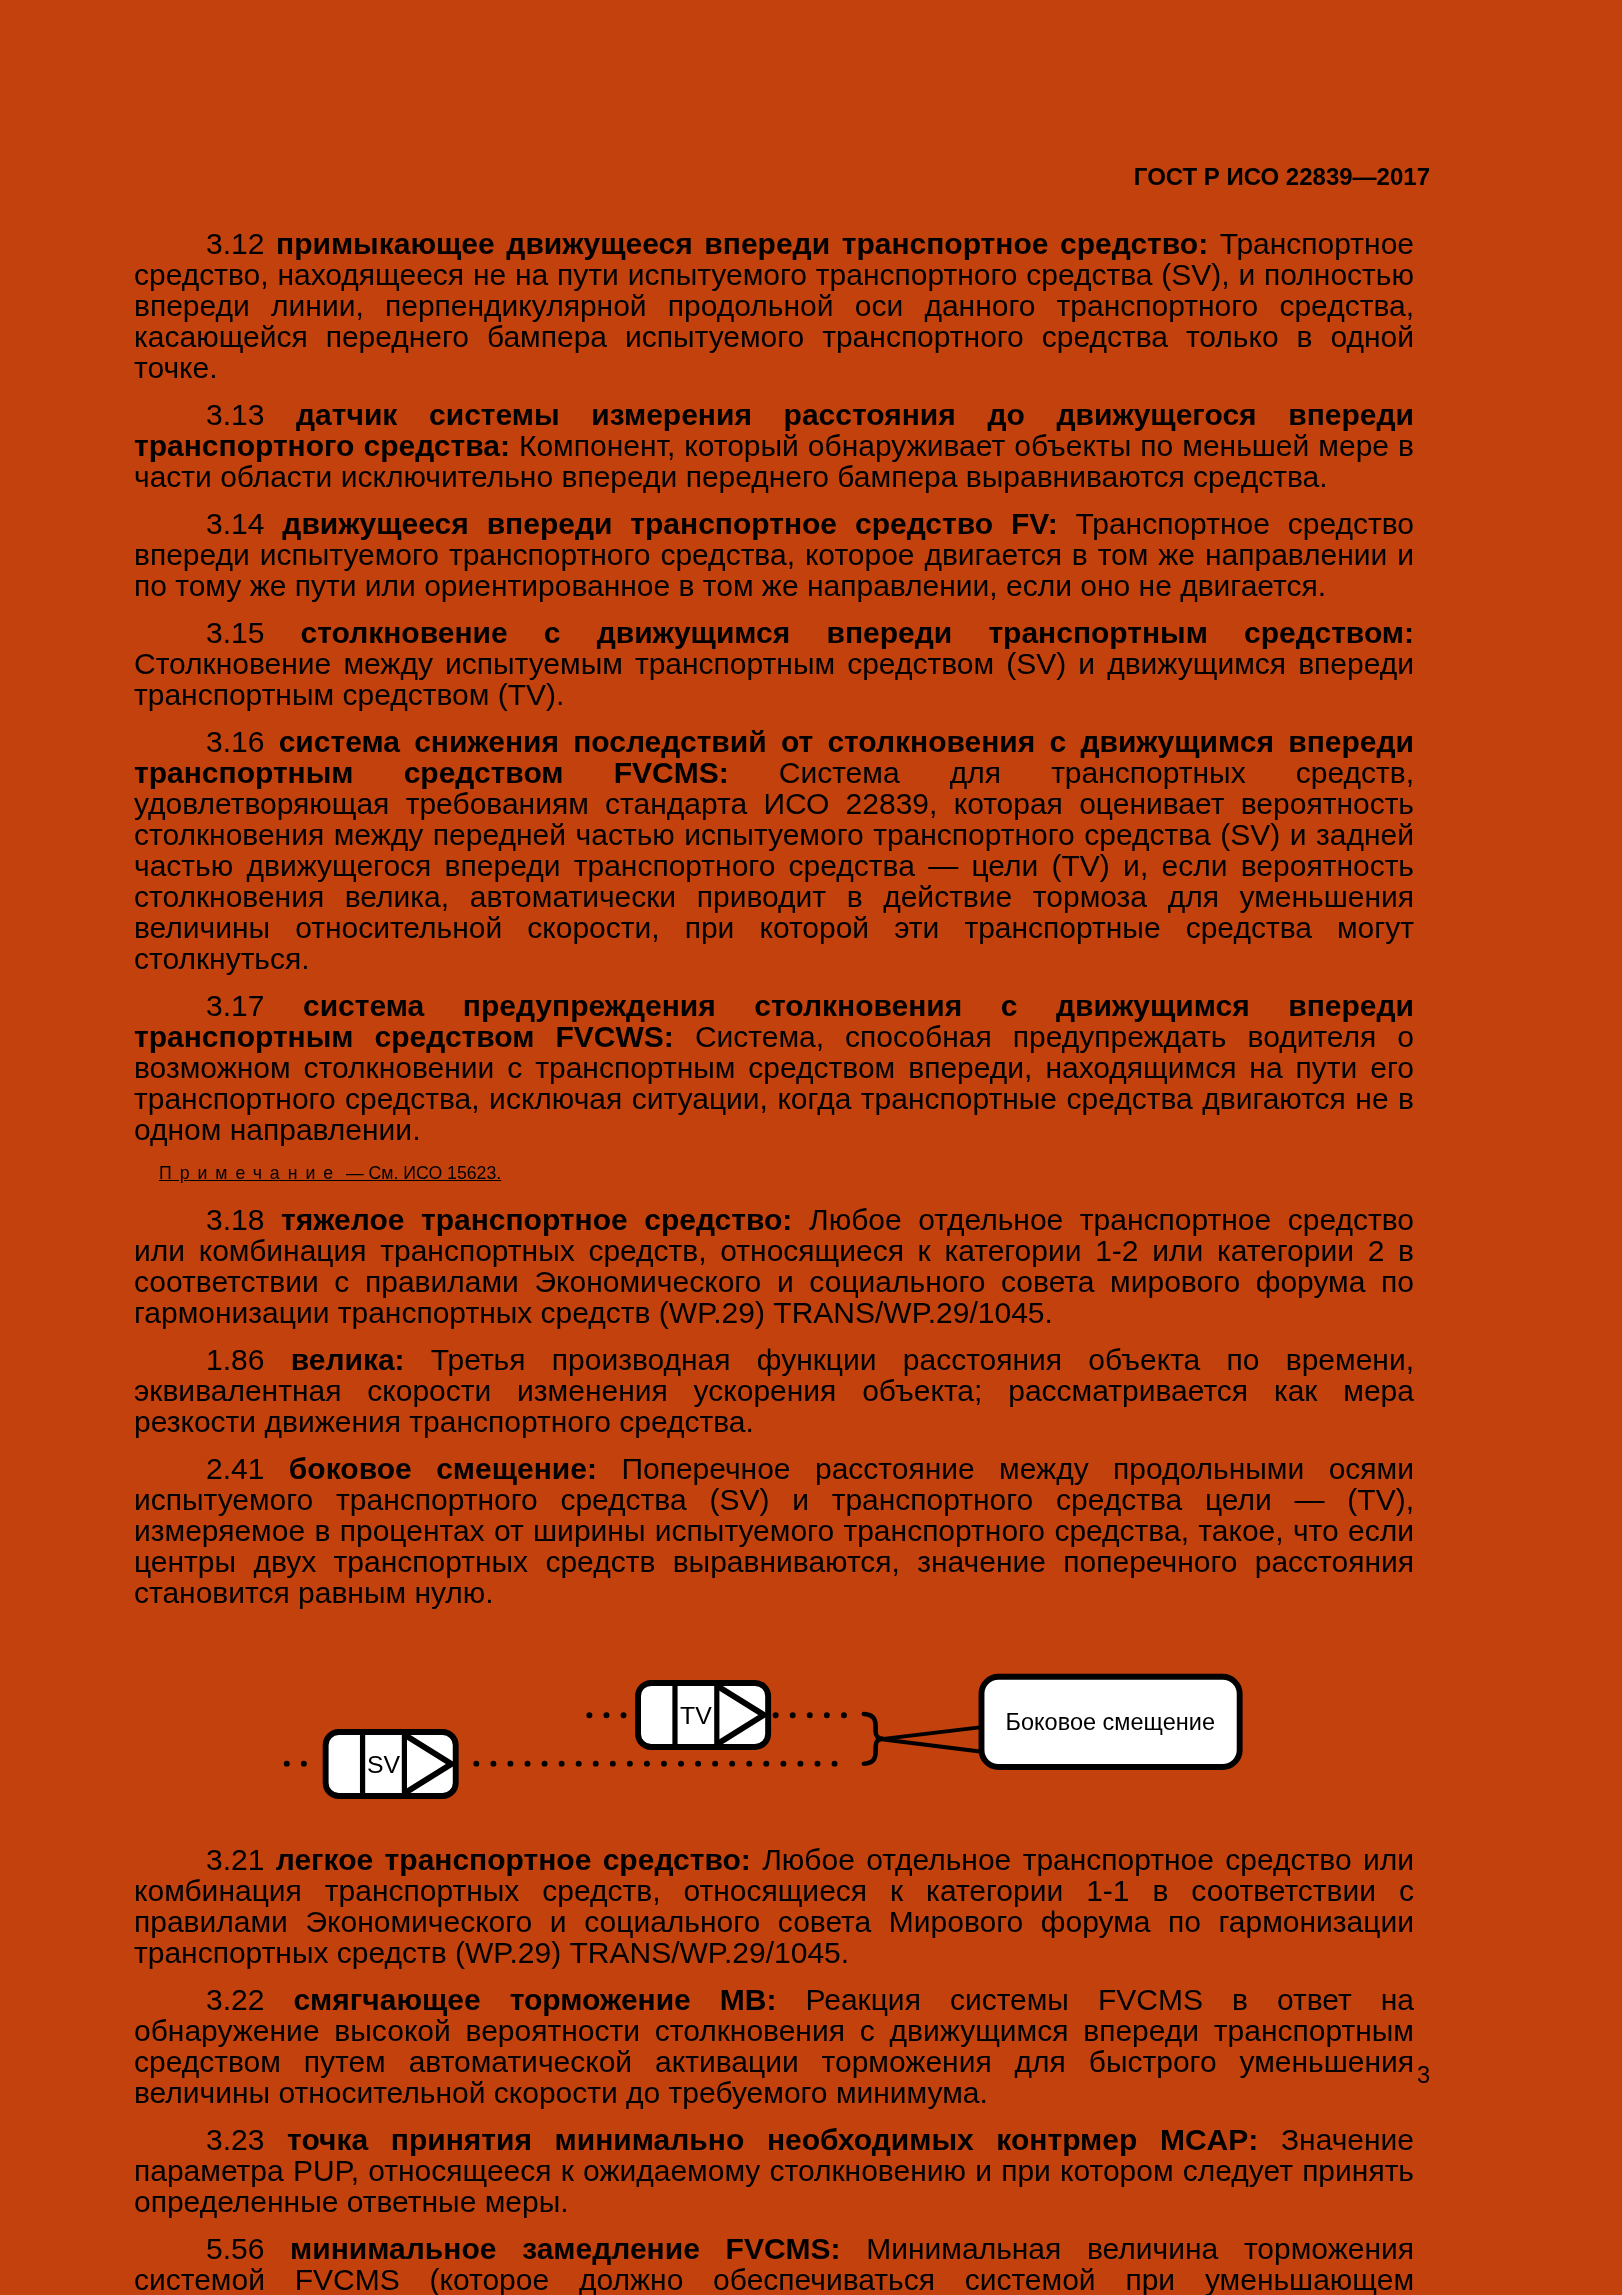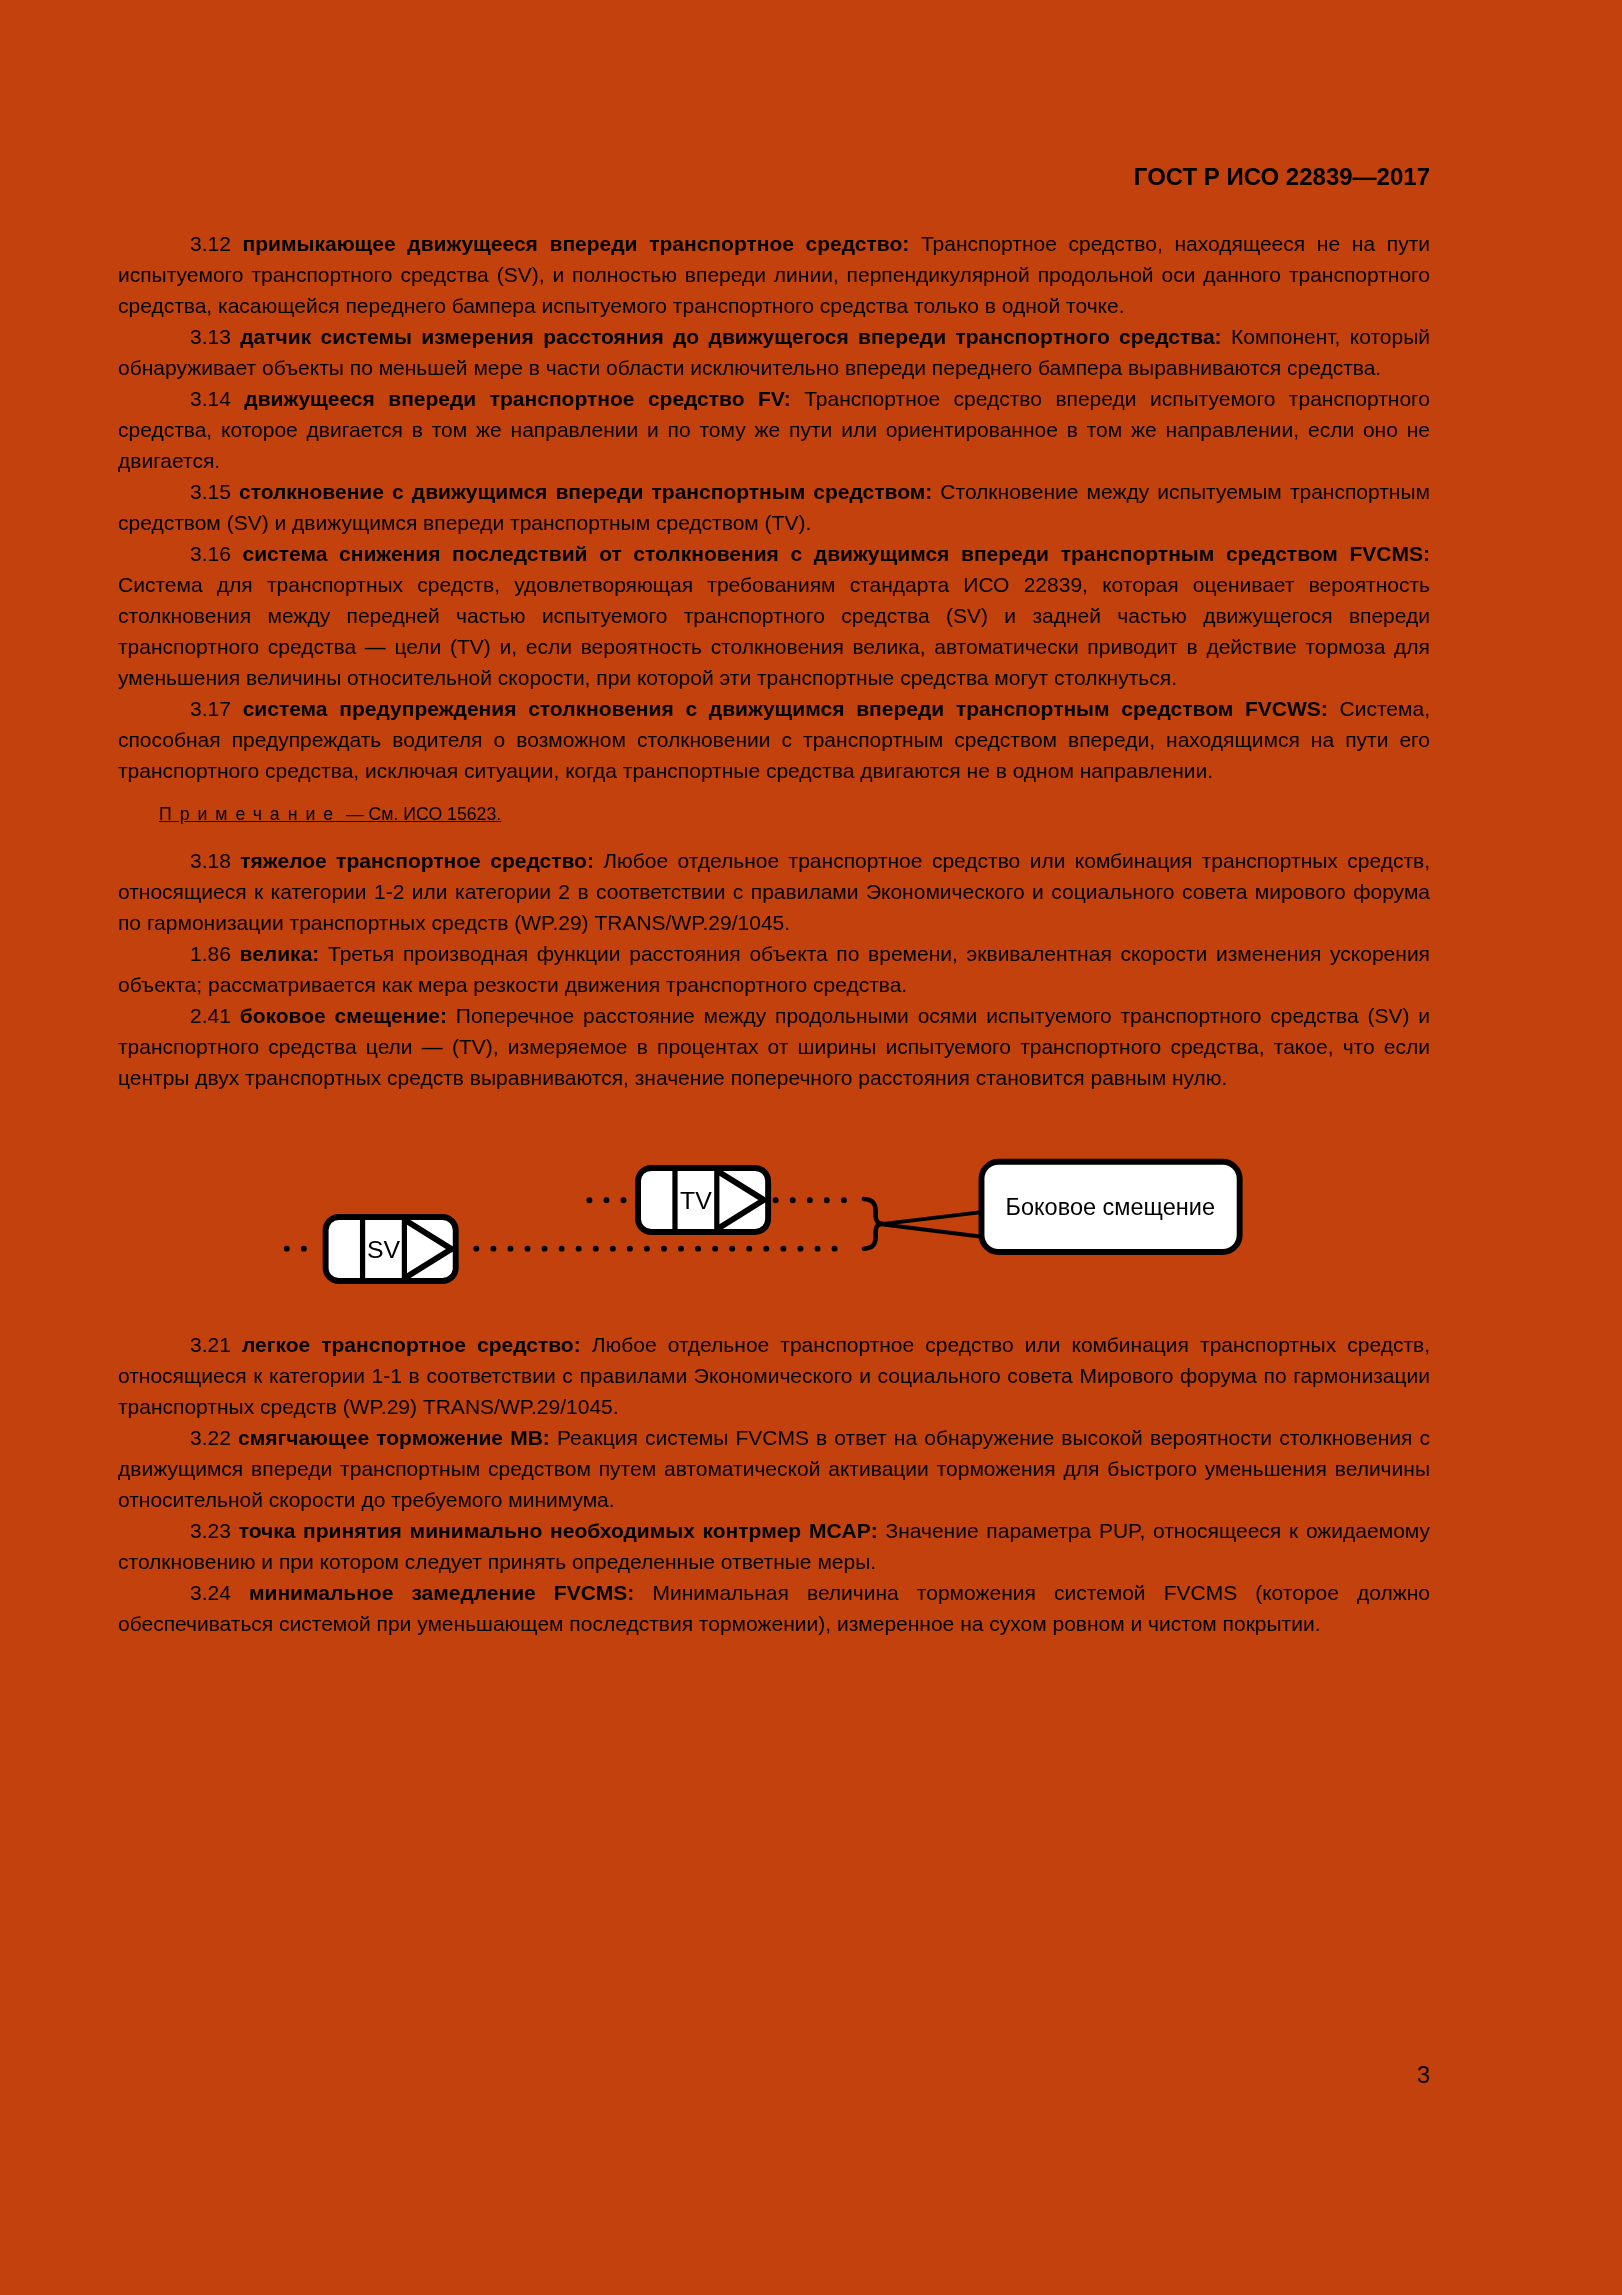--- a/index.html
+++ b/index.html
@@ -23,22 +23,22 @@
     width: 1312px;
   }
   .doc-header {
     font-size: 24px;
     font-weight: bold;
     text-align: right;
     line-height: 29px;
     margin: 0 0 37px 0;
   }
   p.clause {
-    margin: 0;
-    font-size: 21px;
+    margin: 16px;
+    font-size: 30px;
     line-height: 31px;
     text-align: justify;
     text-indent: 72px;
   }
   p.clause .term { font-weight: bold; }
   p.note {
     margin: 17px 0 19.6px 0;
     font-size: 17.7px;
     line-height: 22px;
     text-indent: 41px;
@@ -143,20 +143,20 @@
 
     <p class="clause"><span>3.21</span>
       <span class="term">легкое транспортное средство:</span><span> Любое отдельное транспортное средство или комбинация транспортных средств, относящиеся к категории 1-1 в соответствии с правилами Экономического и социального совета Мирового форума по гармонизации транспортных средств (WP.29) TRANS/WP.29/1045.</span></p>
 
     <p class="clause"><span>3.22</span>
       <span class="term">смягчающее торможение MB:</span><span> Реакция системы FVCMS в ответ на обнаружение высокой вероятности столкновения с движущимся впереди транспортным средством путем автоматической активации торможения для быстрого уменьшения величины относительной скорости до требуемого минимума.</span></p>
 
     <p class="clause"><span>3.23</span>
       <span class="term">точка принятия минимально необходимых контрмер MCAP:</span><span> Значение параметра PUP, относящееся к ожидаемому столкновению и при котором следует принять определенные ответные меры.</span></p>
 
-    <p class="clause"><span>3.24</span>
+    <p class="clause"><span>5.56</span>
       <span class="term">минимальное замедление FVCMS:</span><span> Минимальная величина торможения системой FVCMS (которое должно обеспечиваться системой при уменьшающем последствия торможении), измеренное на сухом ровном и чистом покрытии.</span></p>
 
   </div>
 
   <div class="page-number">3</div>
 </div>
 
 
 </body></html>

